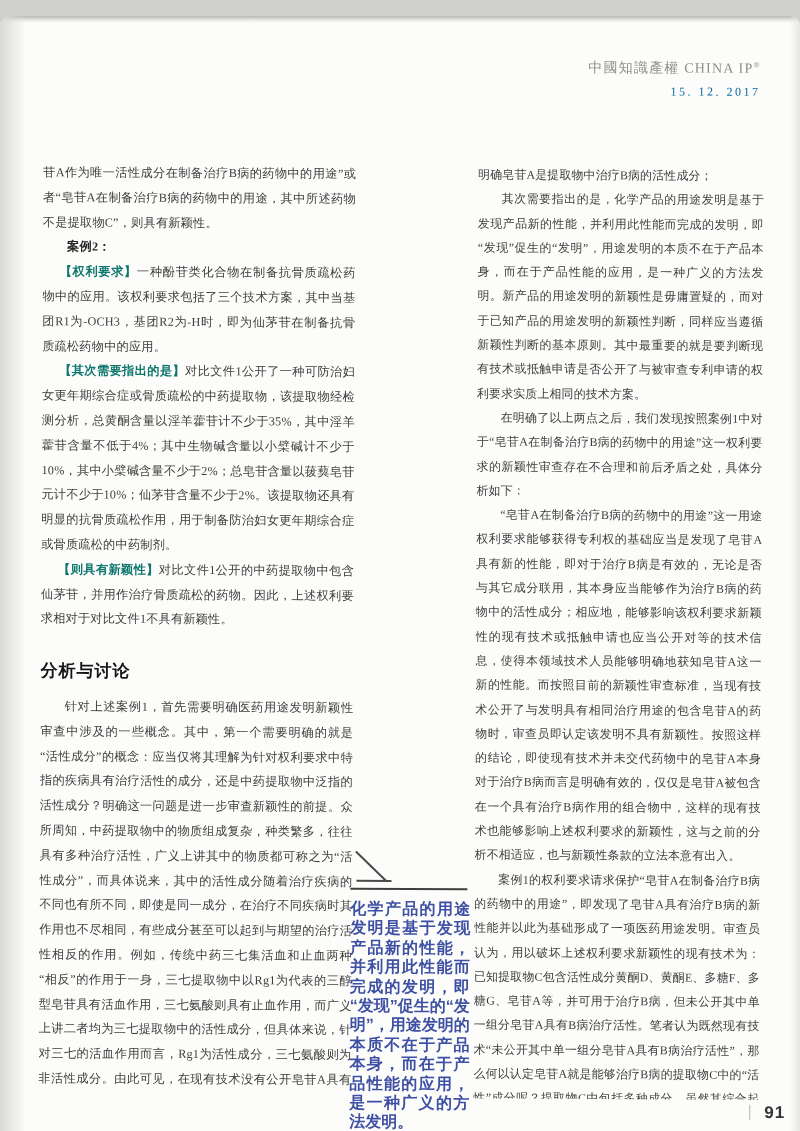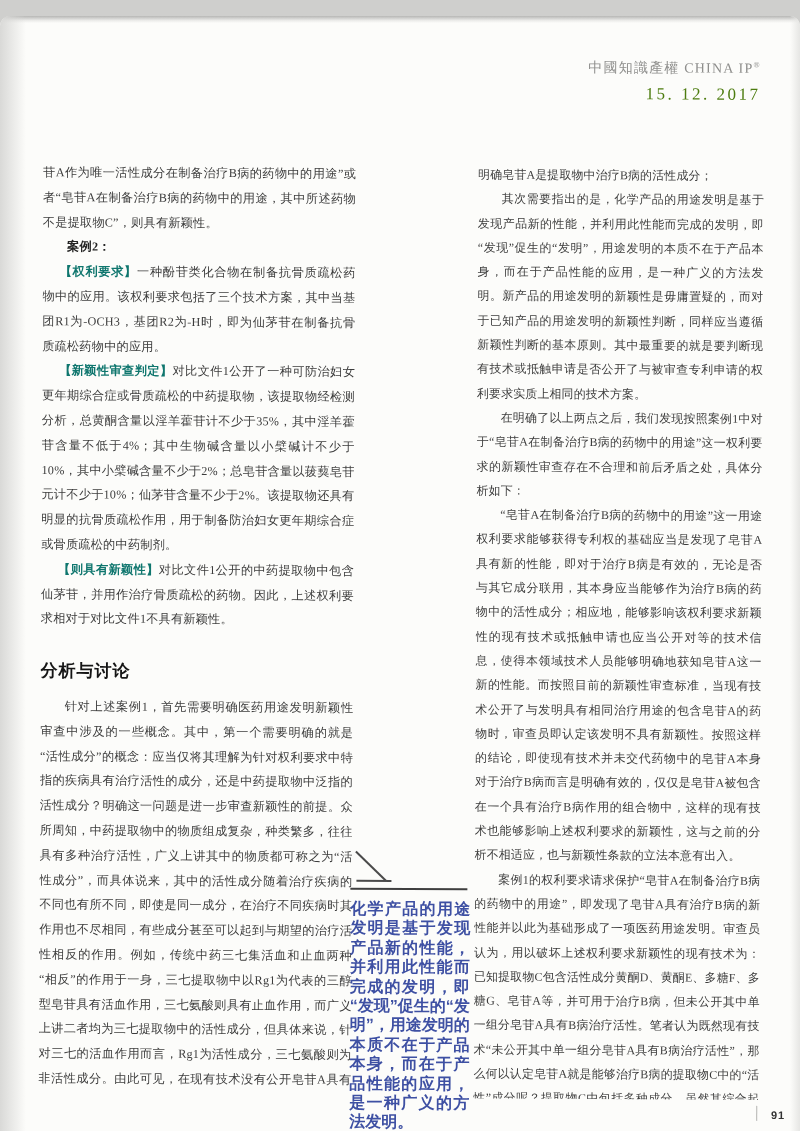--- a/index.html
+++ b/index.html
@@ -15,21 +15,21 @@
   .edge-left   { top:0; left:0; bottom:0; width:26px; background:linear-gradient(to right,#d9d9d7,rgba(252,252,250,0)); }
   .edge-right  { top:0; right:0; bottom:0; width:10px;background:linear-gradient(to left,#e6e6e4,rgba(252,252,250,0)); }
   .edge-bottom { bottom:0; left:0; right:0; height:9px;background:linear-gradient(to top,#dededc,rgba(252,252,250,0)); }
 
   .content { position:absolute; inset:0; transform:rotate(0.3deg); transform-origin:50% 50%; }
 
   
   .masthead { position:absolute; top:42px; right:42px; text-align:right; color:#8e8e8c; }
   .journal-line { font-size:14px; letter-spacing:1.2px; }
   .journal-line sup { font-size:8px; }
-  .issue-date { font-size:17px; letter-spacing:2.5px; margin-top:7px; color:#4d7c0f; }
+  .issue-date { font-size:12px; letter-spacing:2.5px; margin-top:7px; color:#0369a1; }
 
   
   .col {
     position:absolute; top:146px; text-align:justify; text-justify:inter-ideograph;
     color:#3c3c3c; letter-spacing:0.2px; overflow:hidden;
   }
   .col-left  { left:41px;  width:313px; height:936px; font-size:12.2px; line-height:24.8px; }
   .col-right { left:476px; width:286px; height:936px; font-size:11.9px; line-height:24.3px; }
   .body-p { margin:0; }
   .indent    { text-indent:2em; }
@@ -55,21 +55,21 @@
   .pq-rule { height:2px; background:#3f3f3f; width:117px; margin:2px 0 9px 0; }
   .pq-text {
     font-family:"Liberation Sans", sans-serif; font-weight:bold;
     font-size:16px; line-height:19.4px; color:var(--accent,#3e50a3);
     text-align:justify; text-justify:inter-ideograph; margin:0;
   }
 
   
   .page-footer { position:absolute; right:12px; bottom:26px; }
   .pn-bar { display:inline-block; width:1px; height:15px; background:#b3b3b1; margin-right:10px; vertical-align:-2px; }
-  .pn { font-family:"Liberation Sans", sans-serif; font-size:11px; font-weight:bold; color:#333; letter-spacing:1px; }
+  .pn { font-family:"Liberation Sans", sans-serif; font-size:17px; font-weight:bold; color:#333; letter-spacing:1px; }
 </style>
 </head>
 <body>
 
 <div class="page">
   <div class="edge edge-top"></div>
   <div class="edge edge-left"></div>
   <div class="edge edge-right"></div>
   <div class="edge edge-bottom"></div>
 
@@ -77,21 +77,21 @@
 
     <header class="masthead">
       <div class="journal-line"><span>中國知識產權 CHINA IP</span><sup>®</sup></div>
       <div class="issue-date">15. 12. 2017</div>
     </header>
 
     <section class="col col-left">
       <p class="body-p no-indent">苷A作为唯一活性成分在制备治疗B病的药物中的用途”或者“皂苷A在制备治疗B病的药物中的用途，其中所述药物不是提取物C”，则具有新颖性。</p>
       <p class="body-p indent bold-line">案例2：</p>
       <p class="body-p indent-sm"><span class="lbl">【权利要求】</span><span>一种酚苷类化合物在制备抗骨质疏松药物中的应用。该权利要求包括了三个技术方案，其中当基团R1为-OCH3，基团R2为-H时，即为仙茅苷在制备抗骨质疏松药物中的应用。</span></p>
-      <p class="body-p indent-sm"><span class="lbl">【新颖性审查判定】</span><span>对比文件1公开了一种可防治妇女更年期综合症或骨质疏松的中药提取物，该提取物经检测分析，总黄酮含量以淫羊藿苷计不少于35%，其中淫羊藿苷含量不低于4%；其中生物碱含量以小檗碱计不少于10%，其中小檗碱含量不少于2%；总皂苷含量以菝葜皂苷元计不少于10%；仙茅苷含量不少于2%。该提取物还具有明显的抗骨质疏松作用，用于制备防治妇女更年期综合症或骨质疏松的中药制剂。</span></p>
+      <p class="body-p indent-sm"><span class="lbl">【其次需要指出的是】</span><span>对比文件1公开了一种可防治妇女更年期综合症或骨质疏松的中药提取物，该提取物经检测分析，总黄酮含量以淫羊藿苷计不少于35%，其中淫羊藿苷含量不低于4%；其中生物碱含量以小檗碱计不少于10%，其中小檗碱含量不少于2%；总皂苷含量以菝葜皂苷元计不少于10%；仙茅苷含量不少于2%。该提取物还具有明显的抗骨质疏松作用，用于制备防治妇女更年期综合症或骨质疏松的中药制剂。</span></p>
       <p class="body-p indent-sm"><span class="lbl">【则具有新颖性】</span><span>对比文件1公开的中药提取物中包含仙茅苷，并用作治疗骨质疏松的药物。因此，上述权利要求相对于对比文件1不具有新颖性。</span></p>
       <h2 class="section-heading">分析与讨论</h2>
       <p class="body-p indent">针对上述案例1，首先需要明确医药用途发明新颖性审查中涉及的一些概念。其中，第一个需要明确的就是“活性成分”的概念：应当仅将其理解为针对权利要求中特指的疾病具有治疗活性的成分，还是中药提取物中泛指的活性成分？明确这一问题是进一步审查新颖性的前提。众所周知，中药提取物中的物质组成复杂，种类繁多，往往具有多种治疗活性，广义上讲其中的物质都可称之为“活性成分”，而具体说来，其中的活性成分随着治疗疾病的不同也有所不同，即使是同一成分，在治疗不同疾病时其作用也不尽相同，有些成分甚至可以起到与期望的治疗活性相反的作用。例如，传统中药三七集活血和止血两种“相反”的作用于一身，三七提取物中以Rg1为代表的三醇型皂苷具有活血作用，三七氨酸则具有止血作用，而广义上讲二者均为三七提取物中的活性成分，但具体来说，针对三七的活血作用而言，Rg1为活性成分，三七氨酸则为非活性成分。由此可见，在现有技术没有公开皂苷A具有B病治疗活性的情况下，本领域技术人员并不能</p>
     </section>
 
     <aside class="pullquote">
       <div class="pq-mark">
         <span class="pq-diag"></span>
         <span class="pq-underline"></span>
       </div>

